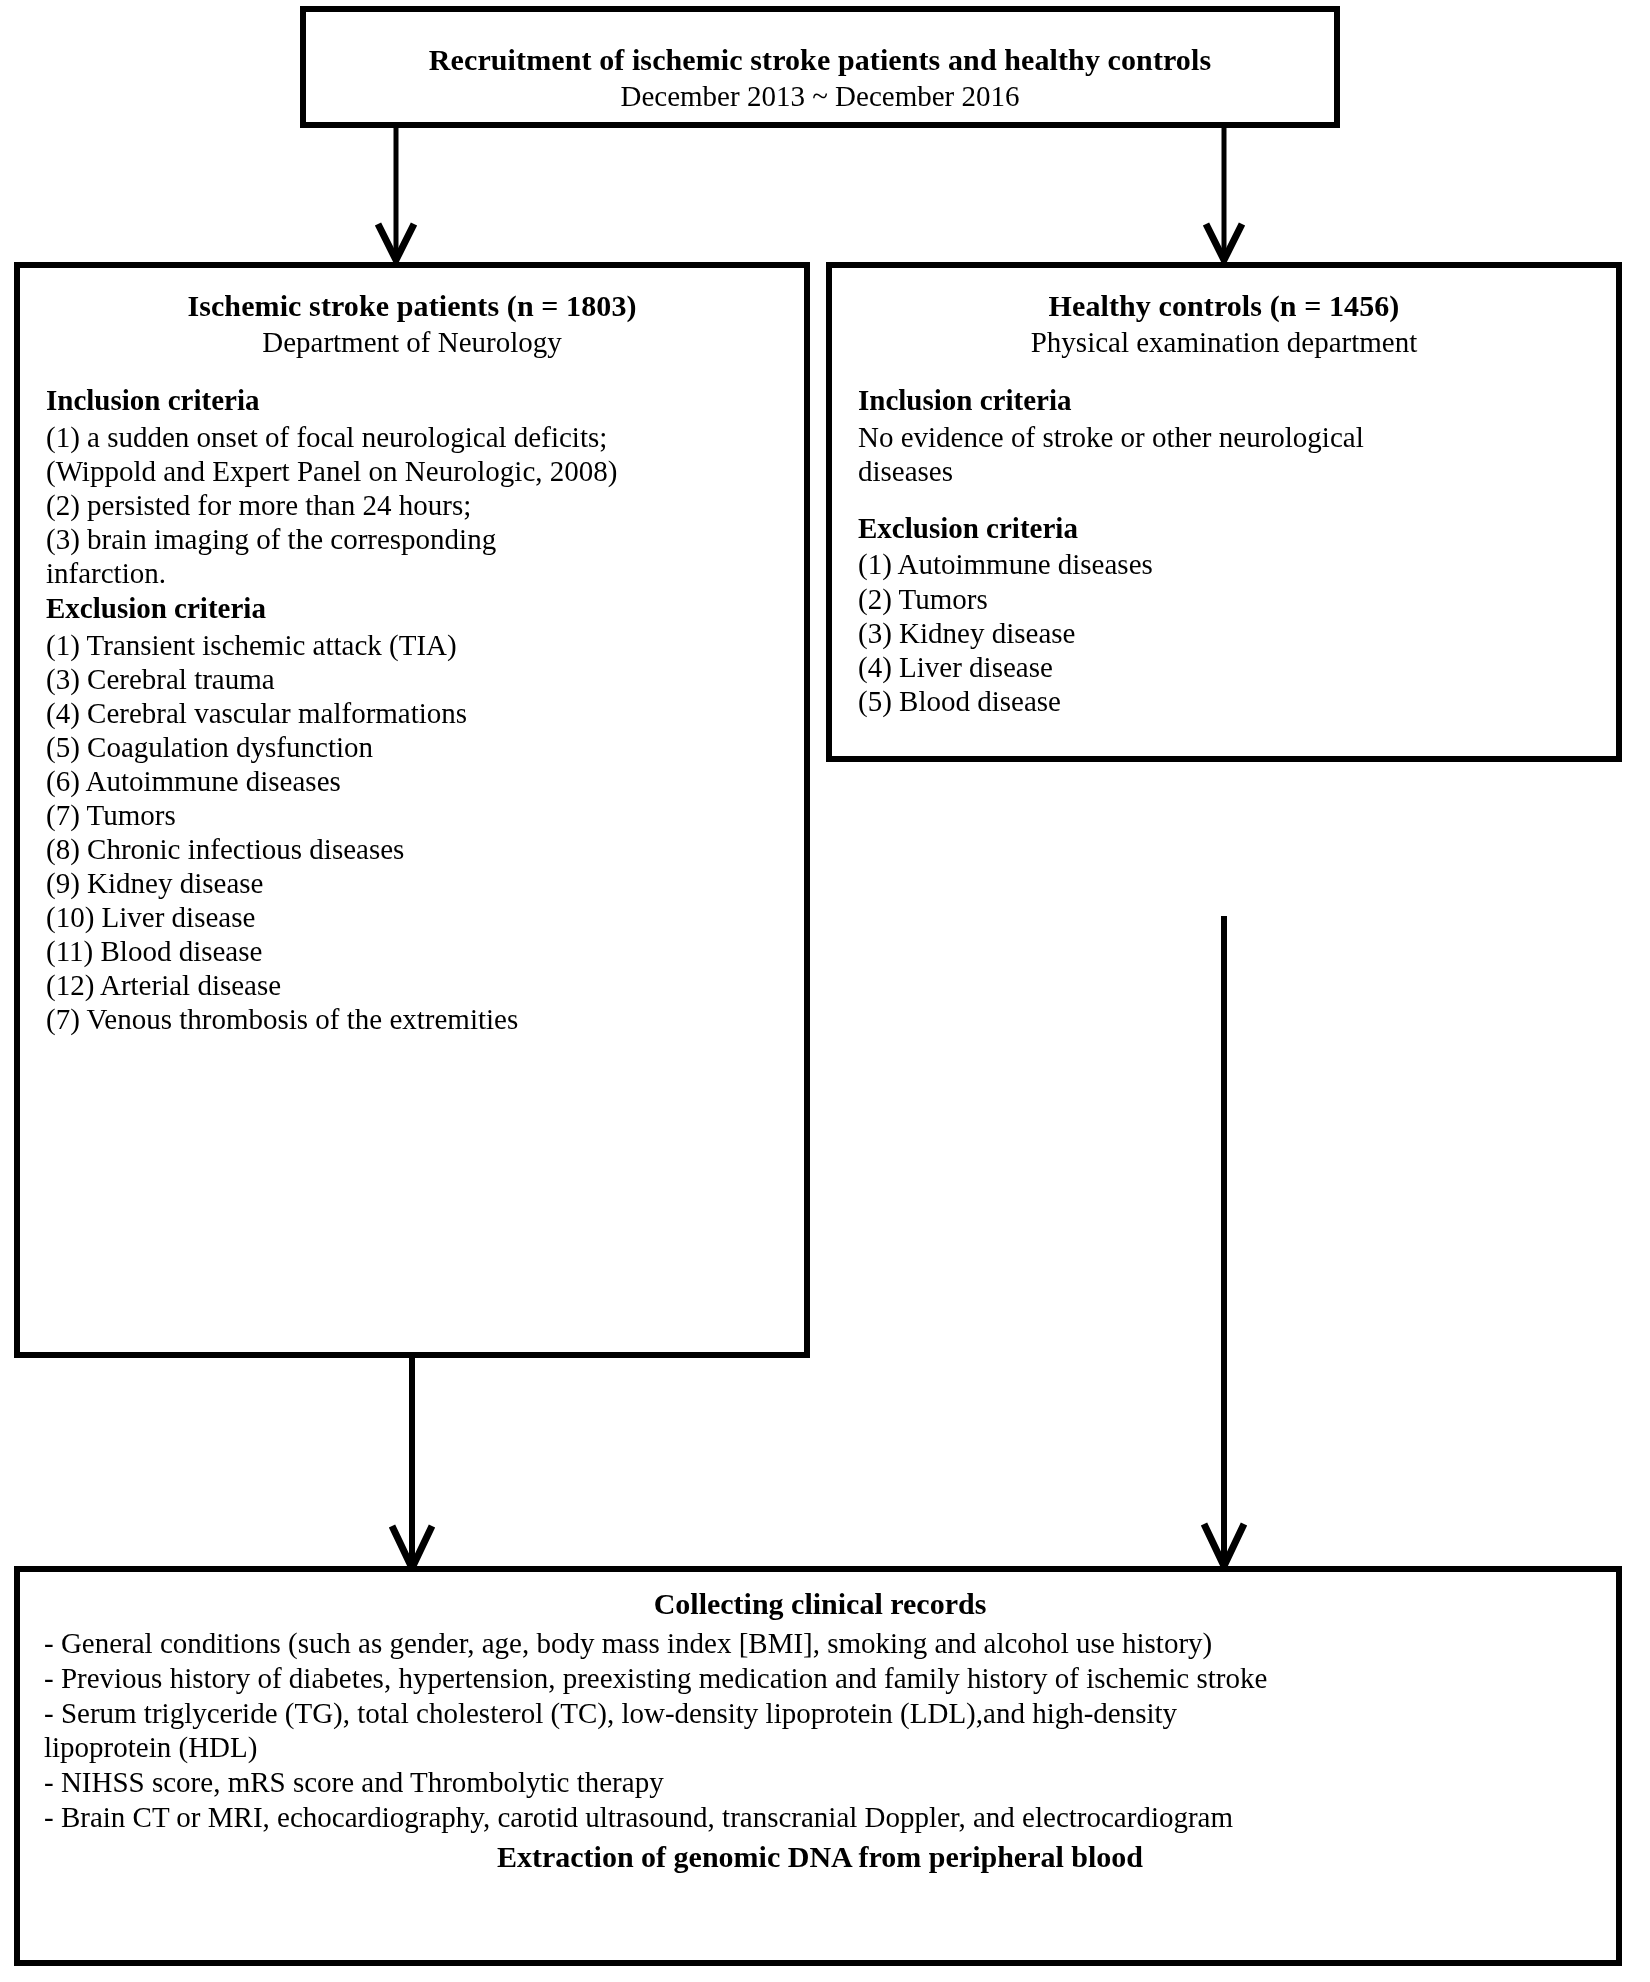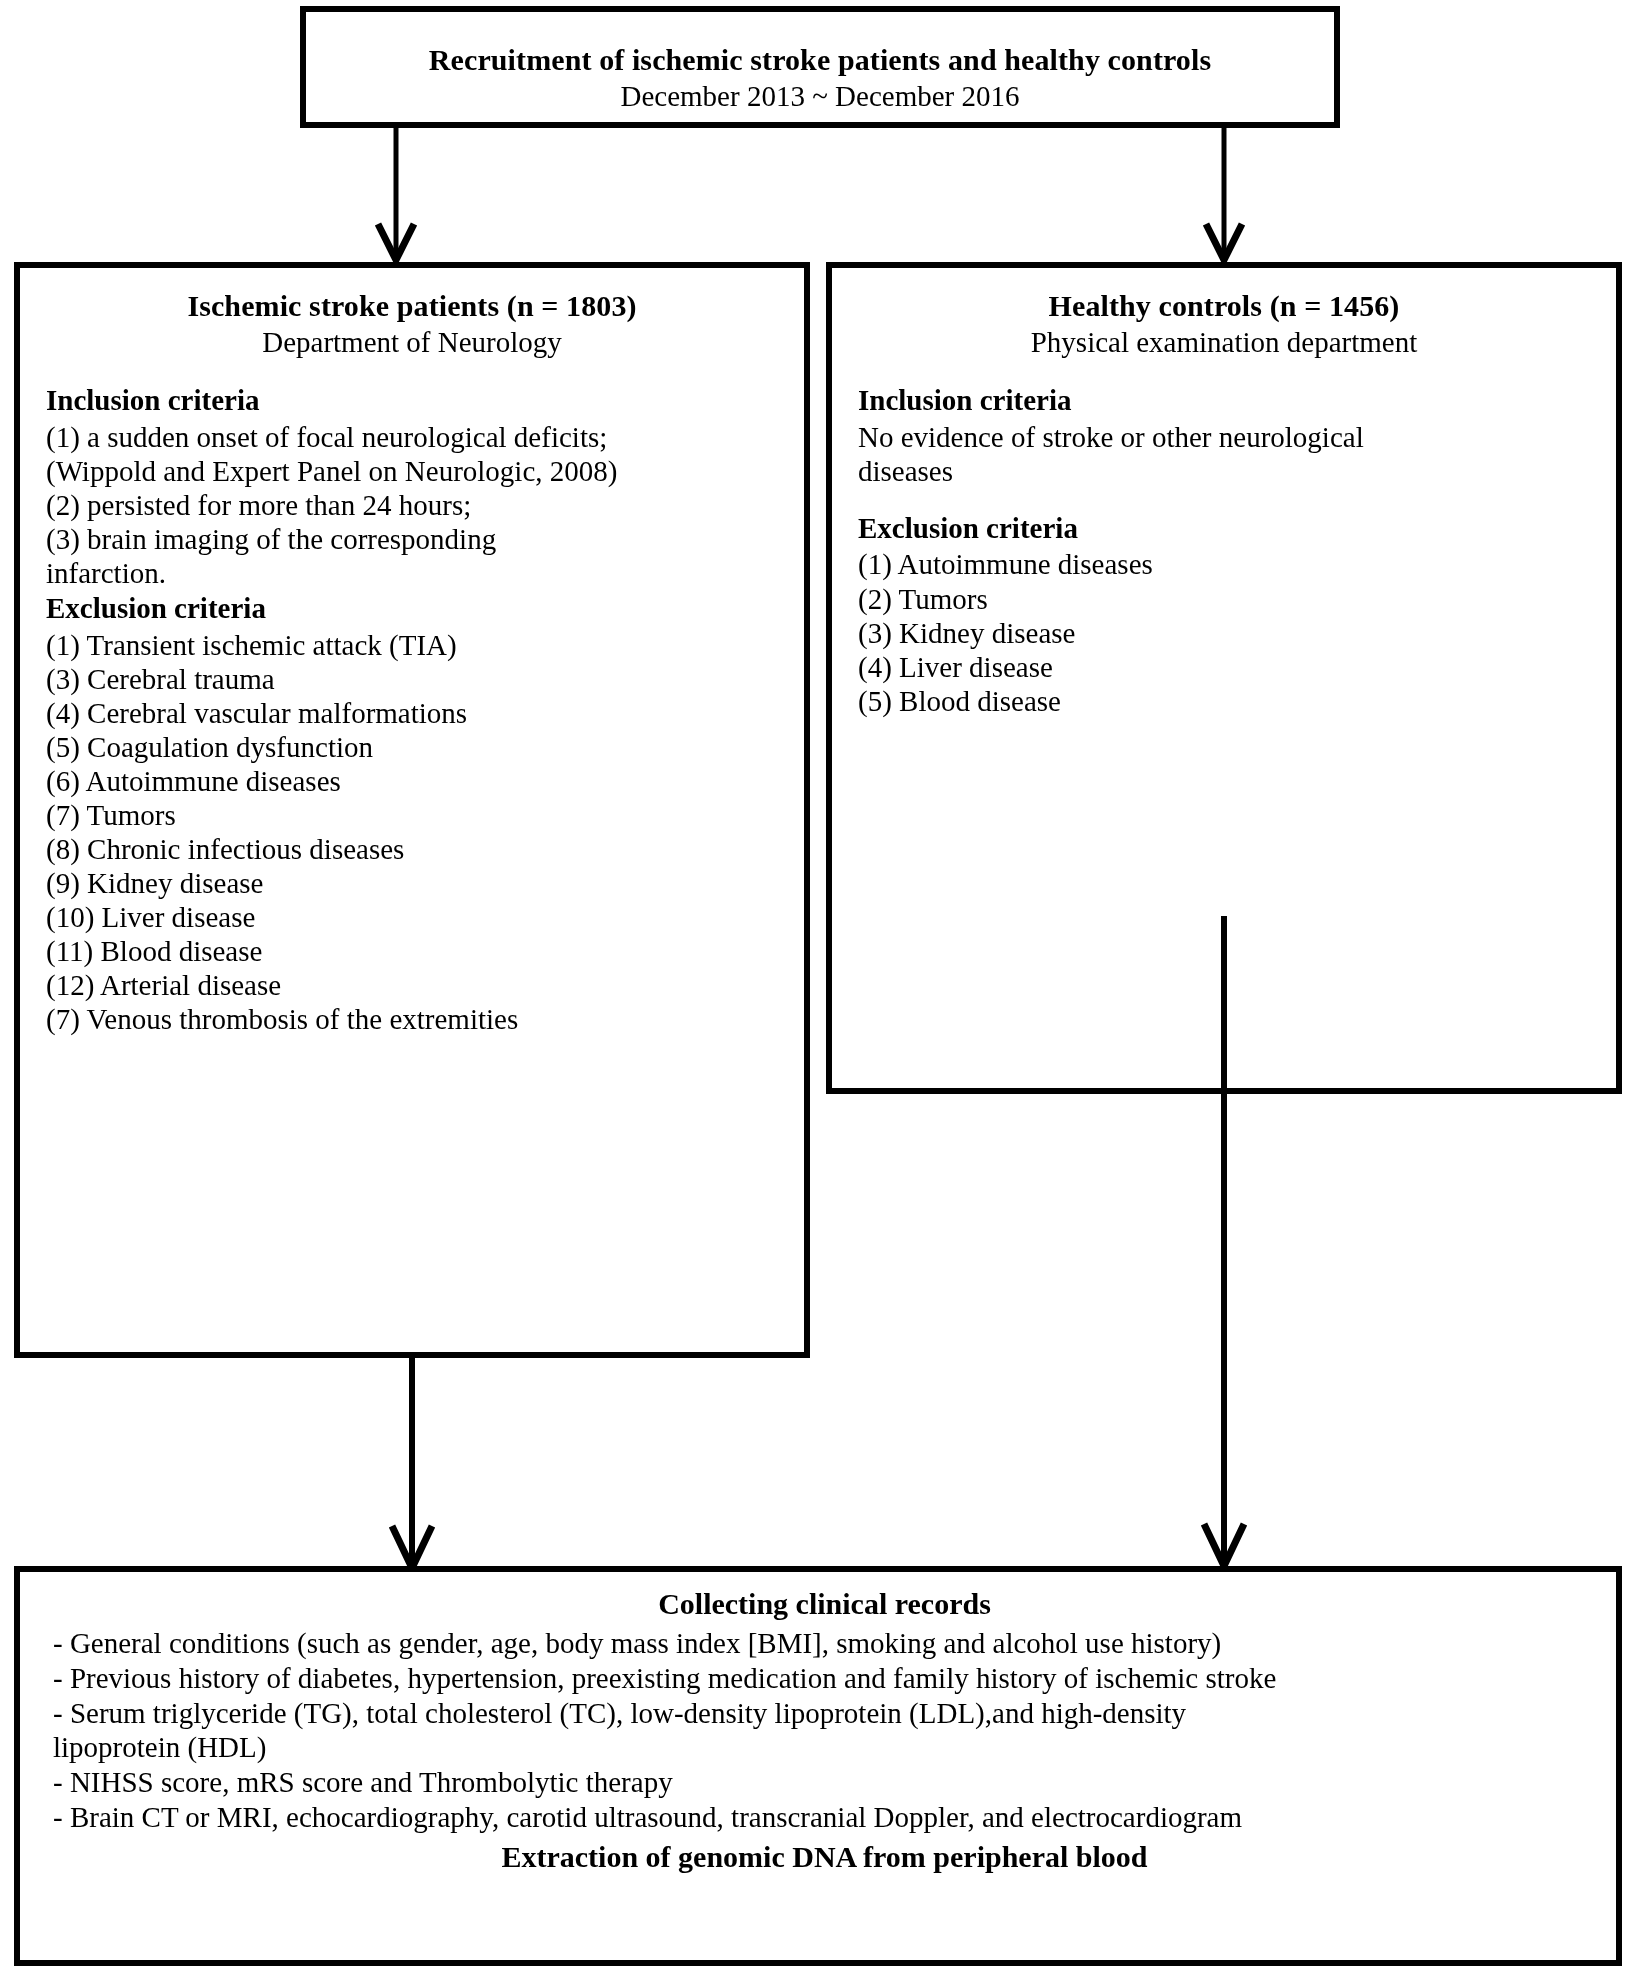--- a/index.html
+++ b/index.html
@@ -22,21 +22,21 @@
 
   
   .box {
     position: absolute;
     box-sizing: border-box;
     border: 6px solid #000000;
     background: #ffffff;
   }
   #box-top      { left: 300px;  top: 6px;    width: 1040px; height: 122px; }
   #box-left     { left: 14px;   top: 262px;  width: 796px;  height: 1096px; }
-  #box-right    { left: 826px;  top: 262px;  width: 796px;  height: 832px; }
+  #box-right    { left: 826px;  top: 262px;  width: 796px;  height: 500px; }
   #box-bottom   { left: 14px;   top: 1566px; width: 1608px; height: 400px; }
 
   
   .title-bold {
     font-weight: bold;
     text-align: center;
     font-size: 30px;
     line-height: 1.22;
     letter-spacing: .1px;
   }
@@ -167,21 +167,21 @@
     <line x1="412" y1="0" x2="412" y2="205" stroke-width="6"></line>
     <polyline points="392,168 412,210 432,168" stroke-width="7"></polyline>
   </svg>
 
   <svg class="conn" style="left:0px; top:916px; width:1650px; height:655px;">
     <line x1="1224" y1="0" x2="1224" y2="645" stroke-width="6"></line>
     <polyline points="1204,608 1224,650 1244,608" stroke-width="7"></polyline>
   </svg>
 
   <div class="box" id="box-bottom">
-    <div style="padding:14px 20px 0 33px;">
+    <div style="padding:14px 20px 0 24px;">
       <div class="bb-title">Collecting clinical records</div>
 
       <div class="bb-line">- General conditions (such as gender, age, body mass index [BMI], smoking and alcohol use history)</div>
       <div class="bb-line">- Previous history of diabetes, hypertension, preexisting medication and family history of ischemic stroke</div>
       <div class="bb-line">- Serum triglyceride (TG), total cholesterol (TC), low-density lipoprotein (LDL),and high-density</div>
       <div class="bb-line">lipoprotein (HDL)</div>
       <div class="bb-line">- NIHSS score, mRS score and Thrombolytic therapy</div>
       <div class="bb-line">- Brain CT or MRI, echocardiography, carotid ultrasound, transcranial Doppler, and electrocardiogram</div>
 
       <div class="bb-foot">Extraction of genomic DNA from peripheral blood</div>

